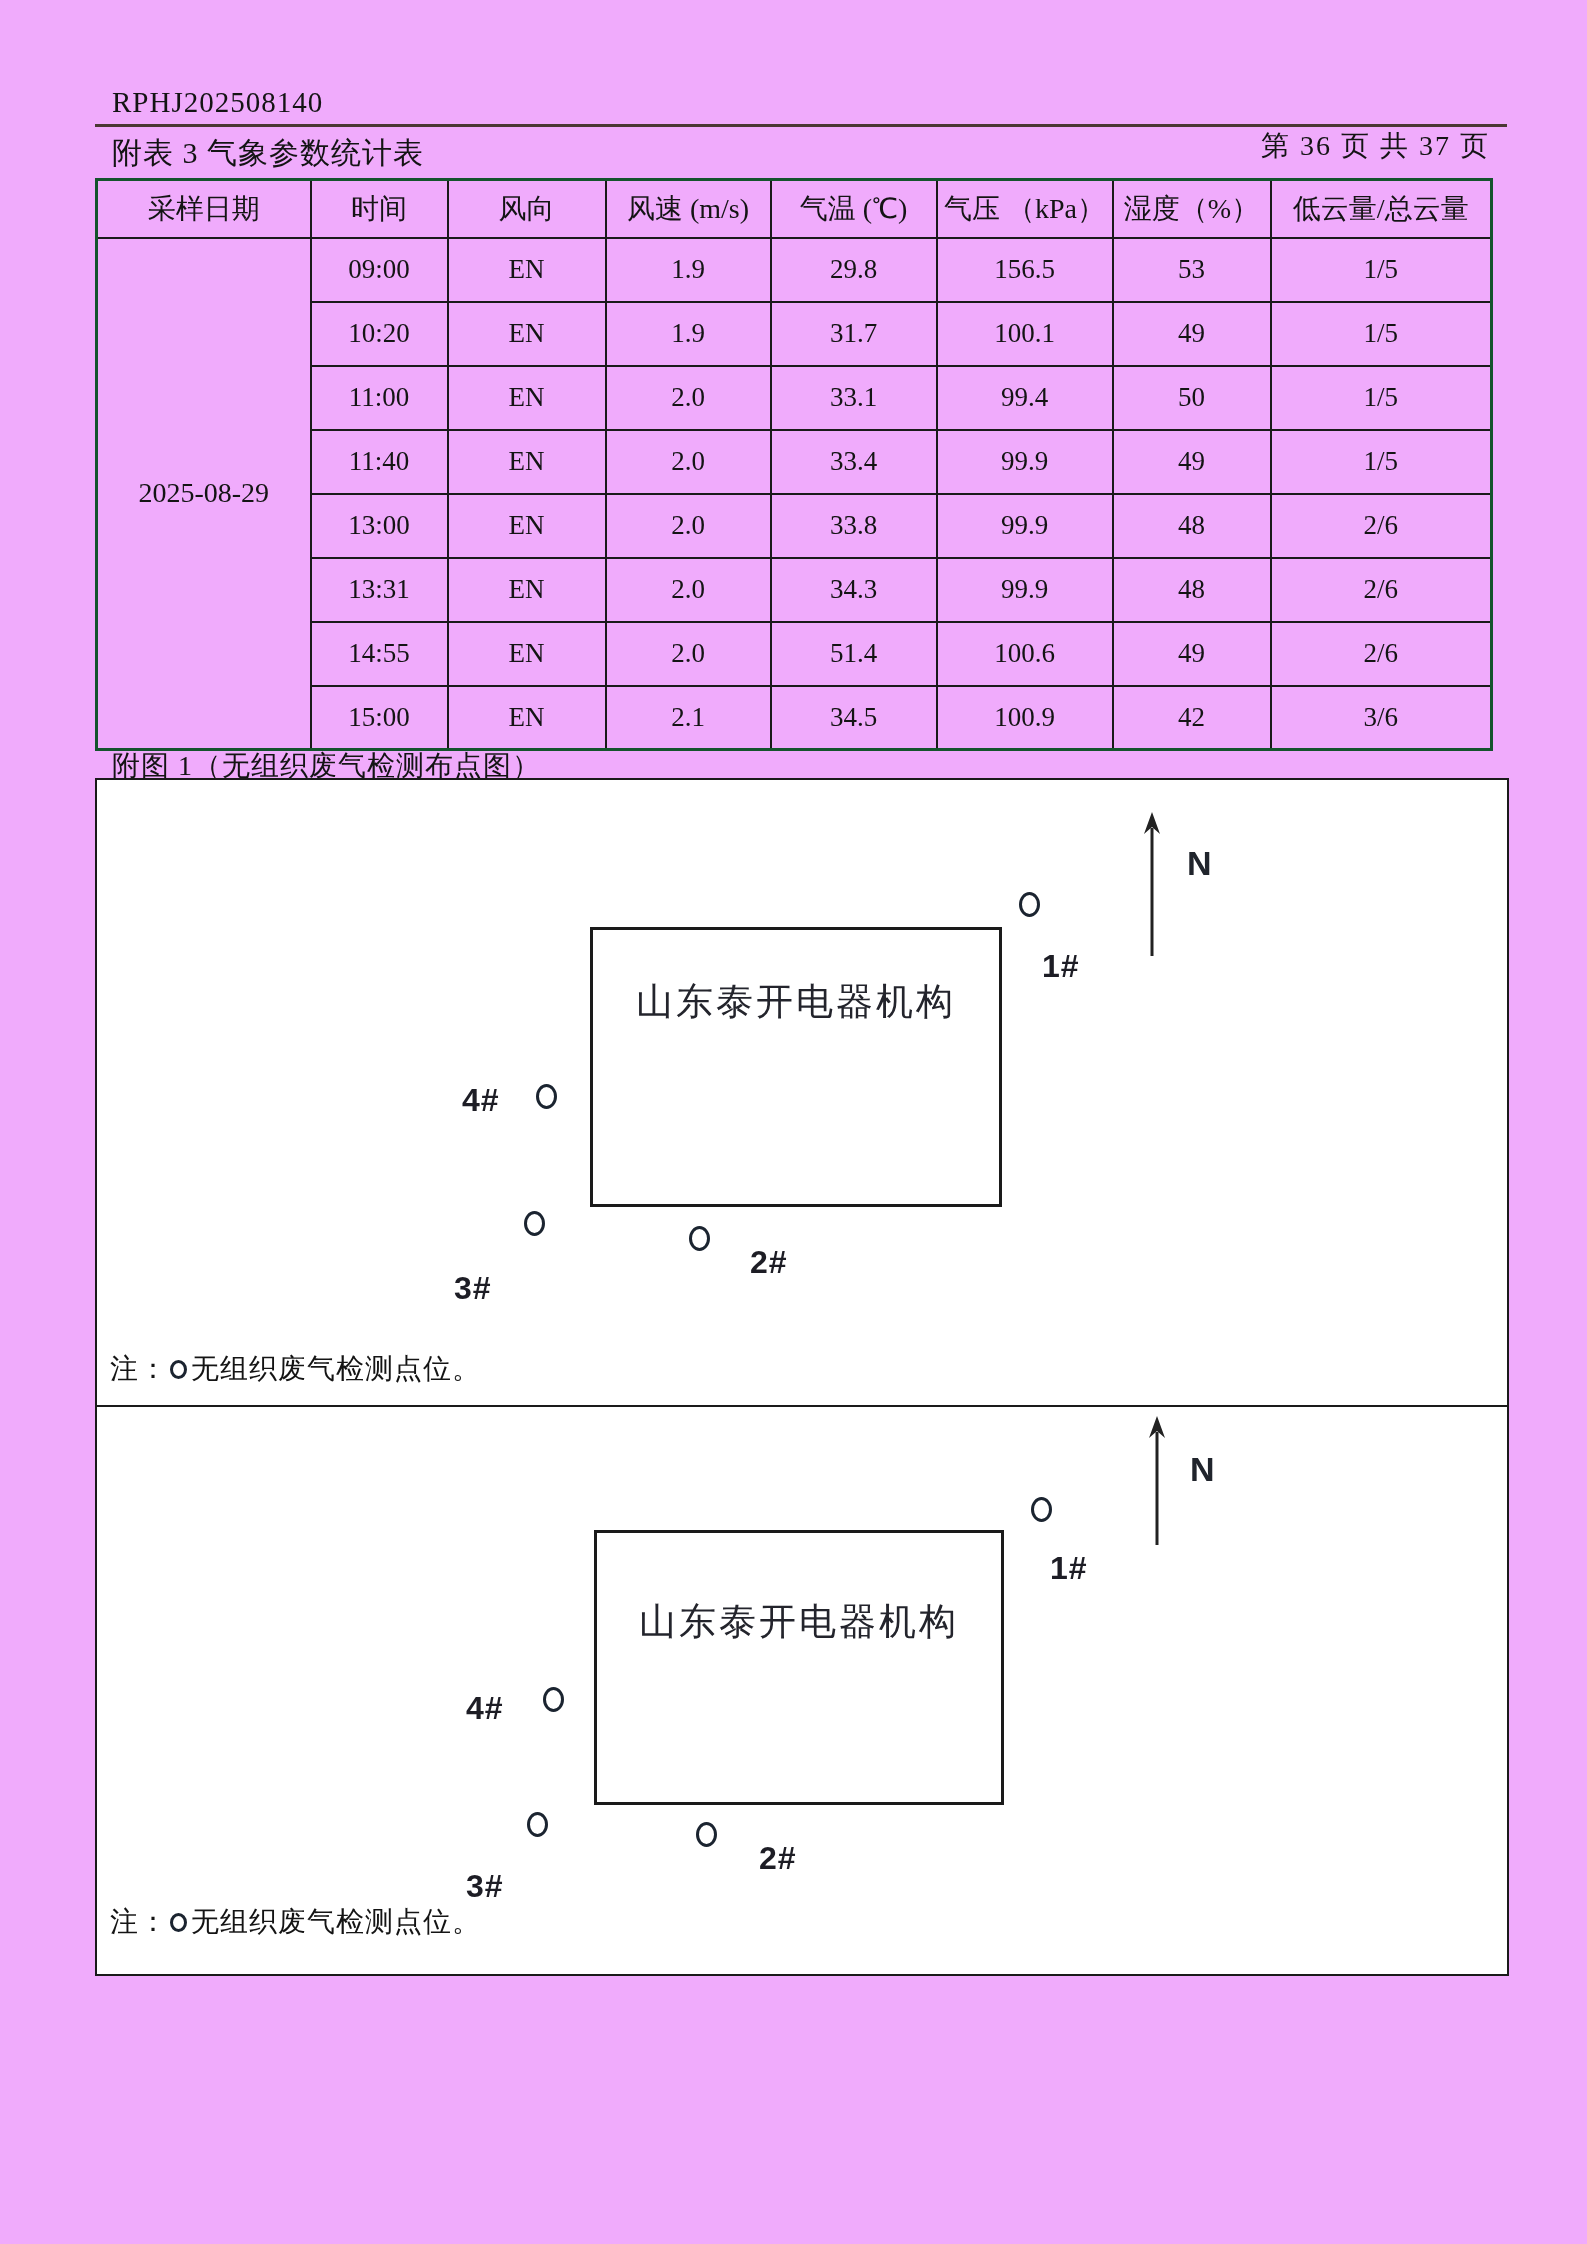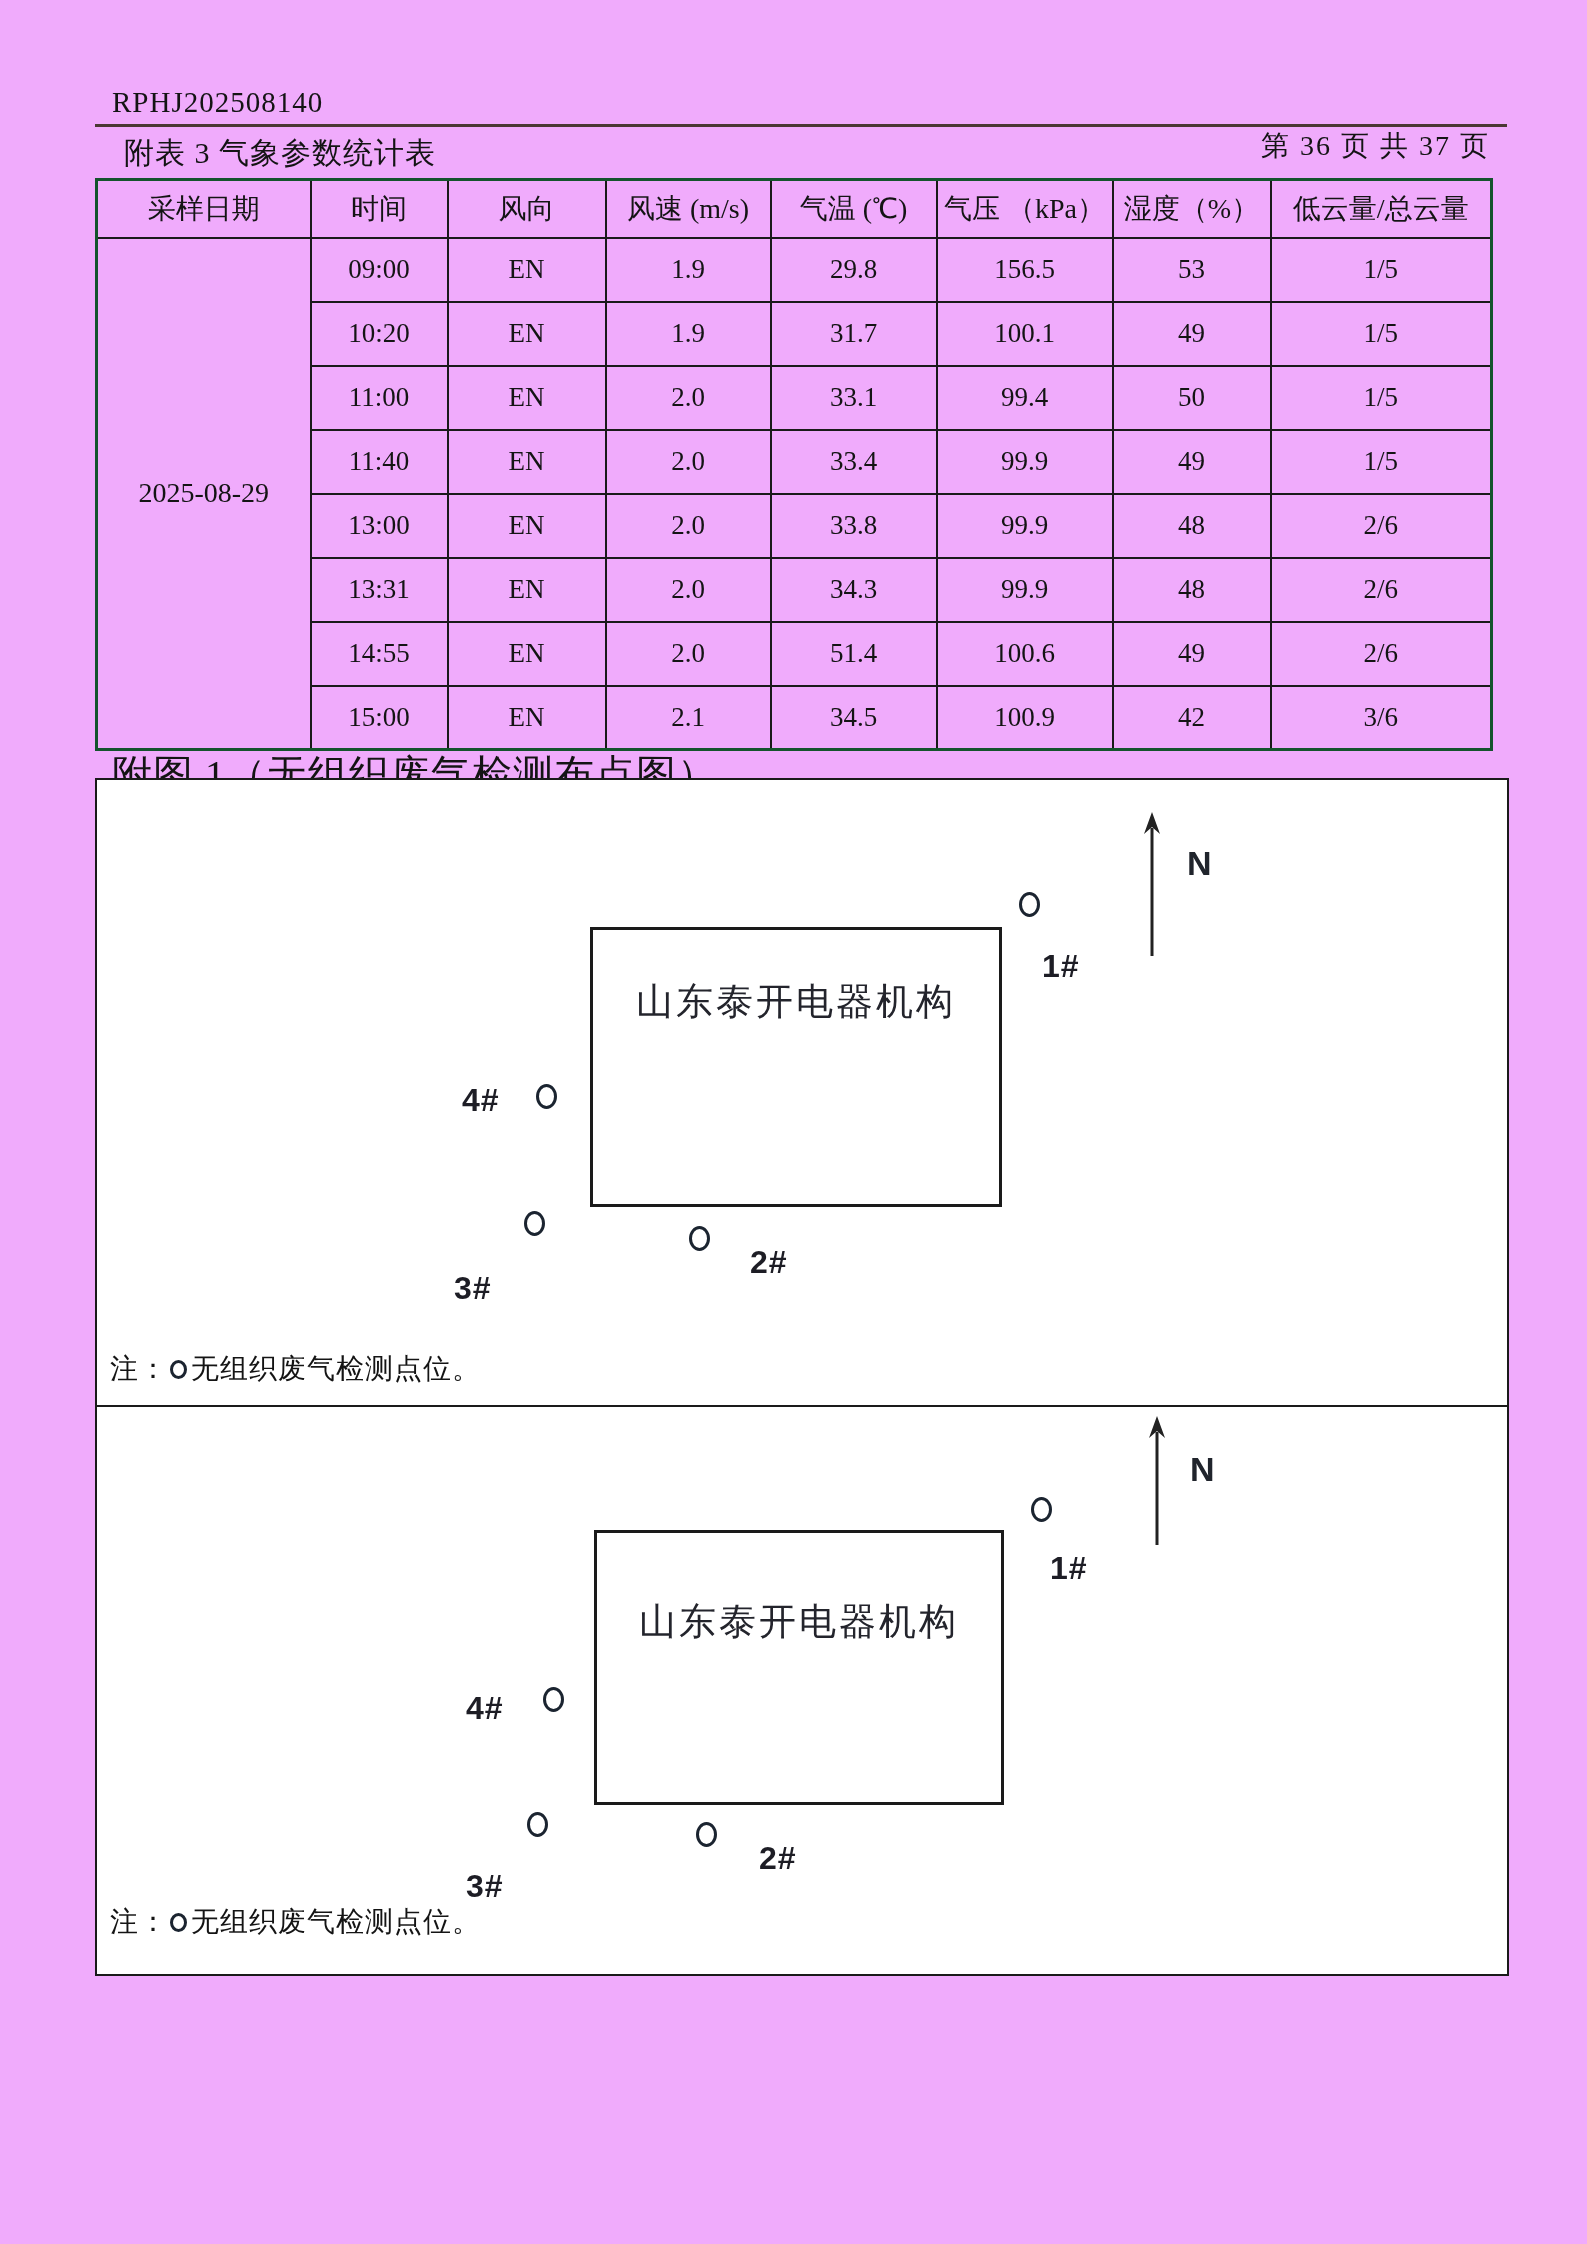--- a/index.html
+++ b/index.html
@@ -5,22 +5,22 @@
   html,body{margin:0;padding:0;background:#e8e8e8;}
   #page{
     position:relative;width:1587px;height:2244px;background:#f0abfc;
     font-family:"Liberation Serif", serif;color:#141414;overflow:hidden;
   }
   
   .doc-number{position:absolute;left:112px;top:86px;font-size:29px;letter-spacing:1px;}
   .page-indicator{position:absolute;right:97px;top:86px;font-size:28px;letter-spacing:2px;margin-top:41px;}
   .header-rule{position:absolute;left:95px;top:124px;width:1412px;height:3px;background:#4a3733;}
   
-  .tbl-title{position:absolute;left:112px;top:133px;font-size:30px;letter-spacing:1px;margin-left:12px;}
-  .fig-title{position:absolute;left:112px;top:747px;font-size:40px;letter-spacing:1px;font-family:Liberation Serif, serif;}
+  .tbl-title{position:absolute;left:112px;top:133px;font-size:30px;letter-spacing:1px;}
+  .fig-title{position:absolute;left:112px;top:747px;font-size:28px;letter-spacing:1px;font-family:Liberation Serif, serif;}
   
   .met-table{
     position:absolute;left:95px;top:178px;width:1395px;
     border-collapse:collapse;table-layout:fixed;
     border:3px solid #14532d;font-size:27px;
   }
   .met-table th,.met-table td{
     border:2px solid #1a1a1a;text-align:center;vertical-align:middle;
     font-weight:normal;padding:0;overflow:hidden;white-space:nowrap;
   }

